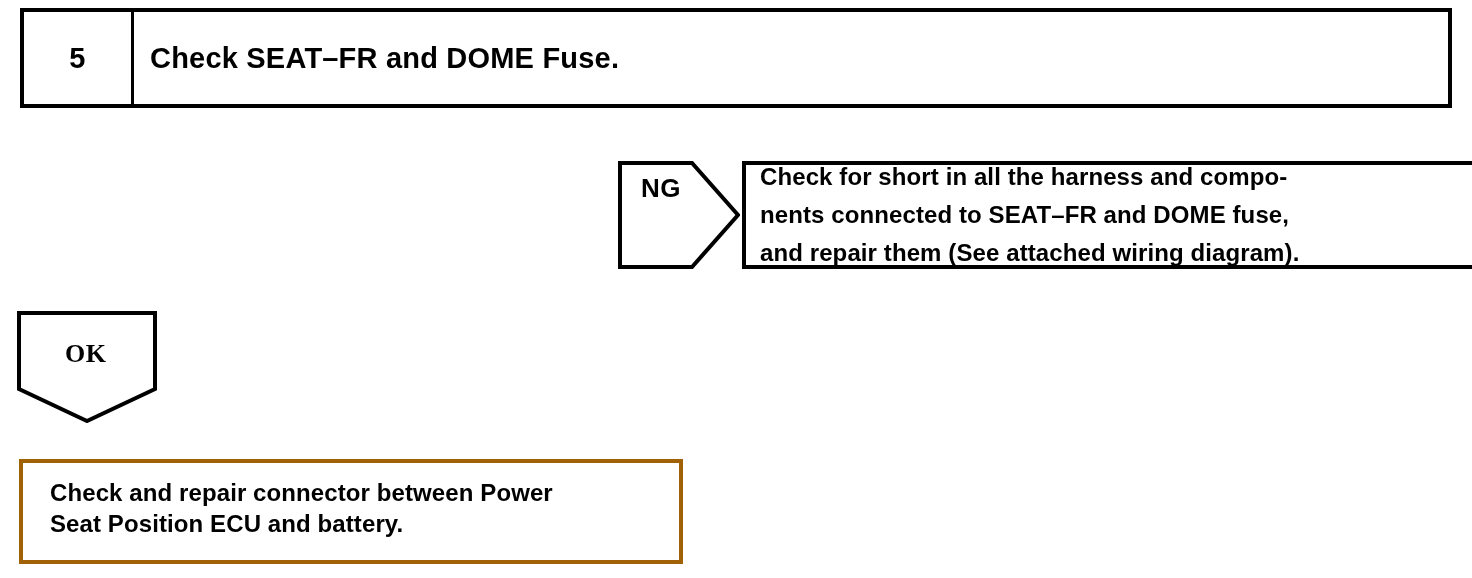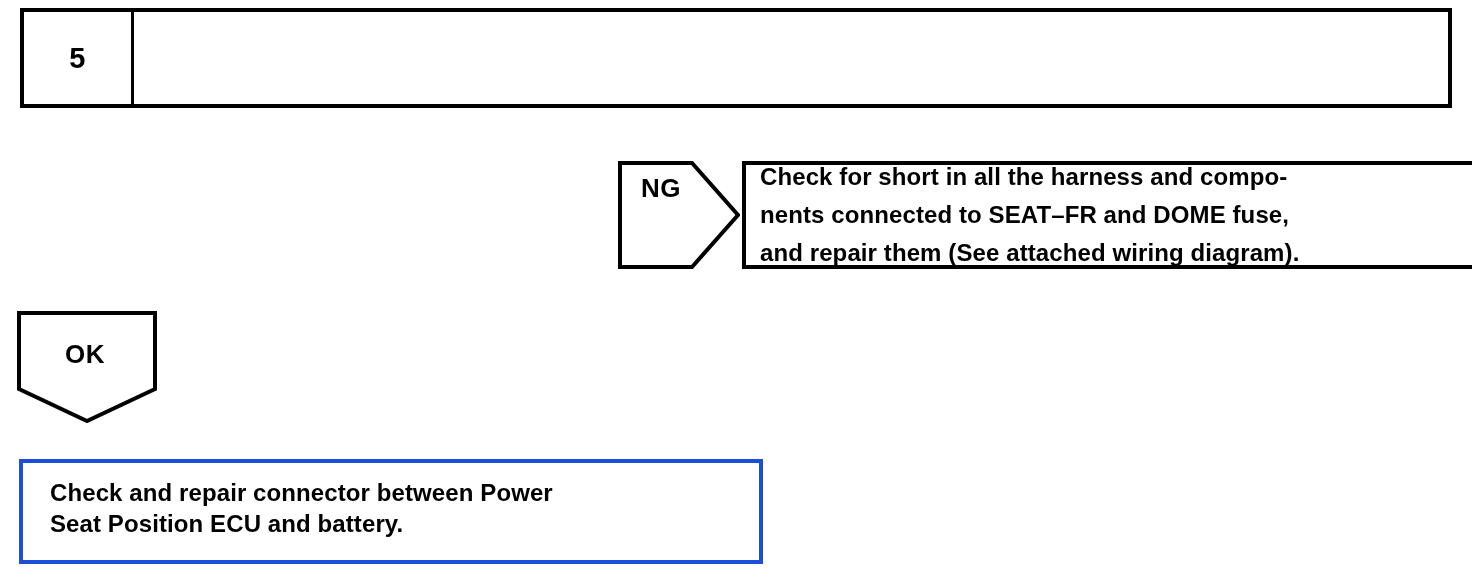--- a/index.html
+++ b/index.html
@@ -117,30 +117,31 @@
     height: 112px;
   }
   .ok-arrow svg { display: block; }
   .ok-arrow-label {
     position: absolute;
     left: 48px;
     top: 28px;
     font-size: 26px;
     font-weight: bold;
     letter-spacing: 0.5px;
+    font-family: Liberation Serif, serif;
   }
 
   
   .result-box {
     position: absolute;
     left: 19px;
     top: 459px;
-    width: 744px;
+    width: 664px;
     height: 105px;
-    border: 4px solid #1d4ed8;
+    border: 4px solid #a16207;
     box-sizing: border-box;
     background: #fff;
     display: flex;
     align-items: center;
     padding: 0 14px 8px 27px;
   }
   .result-box-text {
     font-size: 24px;
     font-weight: bold;
     line-height: 31px;
@@ -149,20 +150,23 @@
   }
 </style>
 </head>
 <body>
 
 <div class="flow-canvas">
 
   <div class="step-box">
     <div class="step-number-cell">
       <span class="step-number-text">5</span>
+    </div>
+    <div class="step-title-cell">
+      <span class="step-title-text">Check SEAT–FR and DOME Fuse.</span>
     </div>
   </div>
 
   <div class="ng-branch">
     <div class="ng-arrow">
       <svg width="122" height="108" viewBox="0 0 122 108" xmlns="http://www.w3.org/2000/svg">
         <polygon points="2,2 74,2 120,54 74,106 2,106" fill="#ffffff" stroke="#000000" stroke-width="4" stroke-linejoin="miter"></polygon>
       </svg>
       <span class="ng-arrow-label">NG</span>
     </div>

